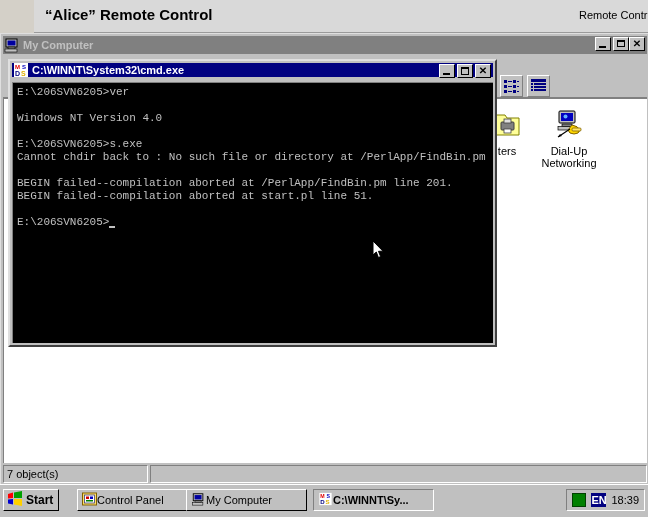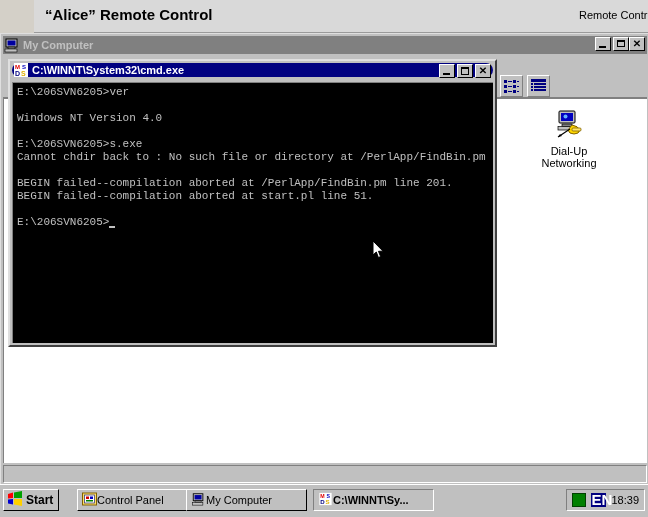--- a/index.html
+++ b/index.html
@@ -242,21 +242,20 @@
     box-sizing: border-box;
   }
   #cmd-titlebar {
     position: absolute;
     left: 2px; top: 2px;
     width: 481px; height: 14px;
     background: #000080;
     display: flex;
     align-items: center;
     box-sizing: border-box;
-    border-radius: 7px;
   }
   #cmd-title-icon {
     width: 16px; height: 16px;
     margin-left: 1px; margin-right: 3px;
     flex: 0 0 auto;
     position: relative;
   }
   #cmd-title-text {
     font-size: 11px;
     font-weight: bold;
@@ -371,21 +370,21 @@
   }
   #tray-clock {
     font-size: 11px;
     color: #000;
     white-space: nowrap;
   }
   #tray-lang {
     width: 15px; height: 14px;
     background: #000080;
     color: #ffffff;
-    font-size: 15px;
+    font-size: 11px;
     font-weight: bold;
     line-height: 14px;
     text-align: center;
     cursor: default;
   }
   #tray-icon-grid {
     width: 14px; height: 14px;
     background: #008000;
     border: 1px solid #004000;
     box-sizing: border-box;
@@ -453,40 +452,52 @@
             <rect x="0" y="7" width="2" height="2" fill="#000080"></rect>
             <rect x="3" y="7" width="12" height="2" fill="#000080"></rect>
             <rect x="0" y="10" width="2" height="2" fill="#000080"></rect>
             <rect x="3" y="10" width="12" height="2" fill="#000080"></rect>
           </svg>
         </span>
       </div>
 
       <div id="mc-listarea">
 
+        <div class="desk-item" style="left:460px; top:10px;">
+          <span>
+            <svg width="32" height="32" viewBox="0 0 32 32">
+              <path d="M4 6 h10 l2 3 h12 v17 H4 Z" fill="#ffff99" stroke="#808000" stroke-width="1"></path>
+              <rect x="10" y="13" width="13" height="8" rx="1" fill="#808080" stroke="#404040" stroke-width="1"></rect>
+              <rect x="13" y="10" width="7" height="4" fill="#e0e0e0" stroke="#404040" stroke-width="0.8"></rect>
+              <rect x="13" y="20" width="7" height="4" fill="#ffffff" stroke="#404040" stroke-width="0.8"></rect>
+            </svg>
+          </span>
+          <span class="lbl">ters</span>
+        </div>
 
         <div class="desk-item" style="left:522px; top:10px;">
           <span>
             <svg width="34" height="32" viewBox="0 0 34 32">
               <rect x="7" y="2" width="16" height="12" rx="1" fill="#c0c0c0" stroke="#000" stroke-width="1"></rect>
               <rect x="9" y="4" width="12" height="8" fill="#0000c0"></rect>
               <circle cx="13.5" cy="7.5" r="2" fill="#66b2ff"></circle>
               <rect x="10" y="15" width="10" height="2.5" fill="#808080" stroke="#000" stroke-width="0.7"></rect>
               <rect x="6" y="17.5" width="18" height="3.5" fill="#c0c0c0" stroke="#000" stroke-width="0.7"></rect>
               <path d="M20 16 q6 1 8 5 q-1 4 -6 4 q-5 0 -6 -4 z" fill="#ffd700" stroke="#806000" stroke-width="1"></path>
               <rect x="20" y="19" width="9" height="3" rx="1" fill="#ffe766" stroke="#806000" stroke-width="0.8"></rect>
               <path d="M18 20 L6 28" stroke="#000" stroke-width="1.2" fill="none"></path>
               <path d="M6 28 l4 -1 l-2 -2 z" fill="#000"></path>
             </svg>
           </span>
           <span class="lbl">Dial-Up Networking</span>
         </div>
       </div>
 
       <div id="mc-statusbar">
+        <span class="status-pane" id="status-objects">7 object(s)</span>
         <span class="status-pane" id="status-rest"></span>
       </div>
 
       <div id="cmd-window">
         <div id="cmd-titlebar">
           <span id="cmd-title-icon">
             <svg width="16" height="16" viewBox="0 0 16 16">
               <rect x="1" y="1" width="14" height="14" fill="#ffffff"></rect>
               <text x="2" y="7" font-family="Liberation Sans, sans-serif" font-size="6" font-weight="bold" fill="#e00000">M</text>
               <text x="9" y="7" font-family="Liberation Sans, sans-serif" font-size="6" font-weight="bold" fill="#0000c0">S</text>

